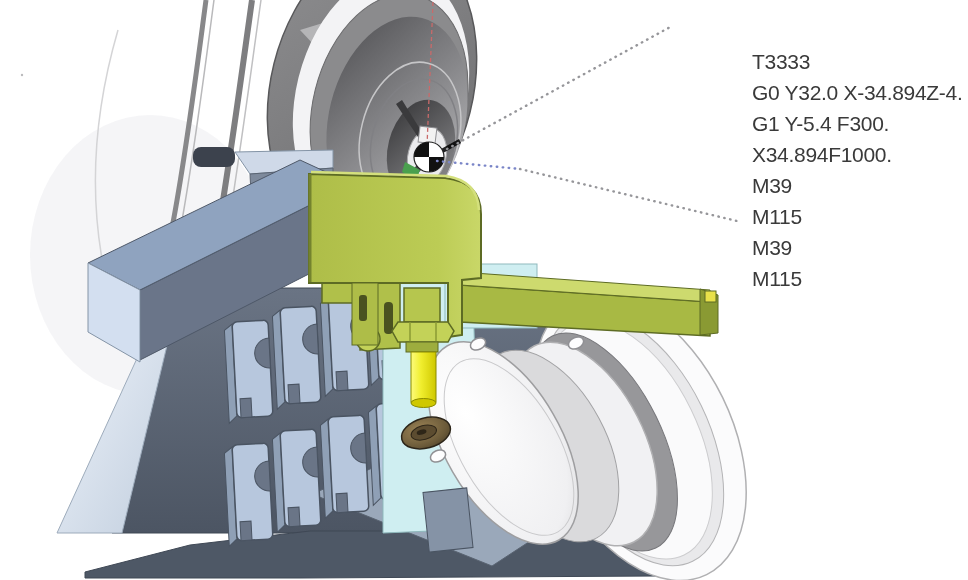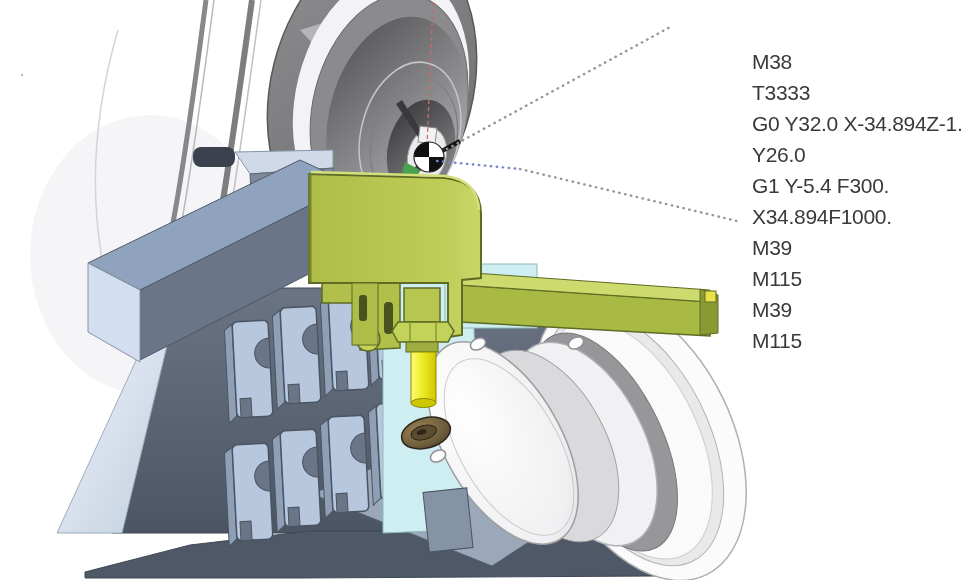--- a/index.html
+++ b/index.html
@@ -172,24 +172,22 @@
       <path d="M429,157 L429,172 A15,15 0 0 0 444,157 Z" fill="#111111"></path>
     </g>
     <line x1="447" y1="149" x2="672" y2="26" stroke="var(--leader-gray,#96969a)" stroke-width="2.4" stroke-dasharray="0.5 5.5" stroke-linecap="round"></line>
     <line x1="437" y1="161" x2="520" y2="169" stroke="var(--leader-blue,#7b86c8)" stroke-width="2.4" stroke-dasharray="0.5 5.5" stroke-linecap="round"></line>
     <line x1="520" y1="169" x2="737" y2="221" stroke="var(--leader-gray,#96969a)" stroke-width="2.4" stroke-dasharray="0.5 5.5" stroke-linecap="round"></line>
     <circle cx="22" cy="75" r="1.2" fill="#bbbbbd"></circle>
   </g>
 </svg>
 
   <div class="gcode-panel">
-      <div class="gcode-line">M38</div>
       <div class="gcode-line">T3333</div>
-      <div class="gcode-line">G0 Y32.0 X-34.894Z-1.</div>
-      <div class="gcode-line">Y26.0</div>
+      <div class="gcode-line">G0 Y32.0 X-34.894Z-4.</div>
       <div class="gcode-line">G1 Y-5.4 F300.</div>
       <div class="gcode-line">X34.894F1000.</div>
       <div class="gcode-line">M39</div>
       <div class="gcode-line">M115</div>
       <div class="gcode-line">M39</div>
       <div class="gcode-line">M115</div>
     </div>
 
 </div>
 

